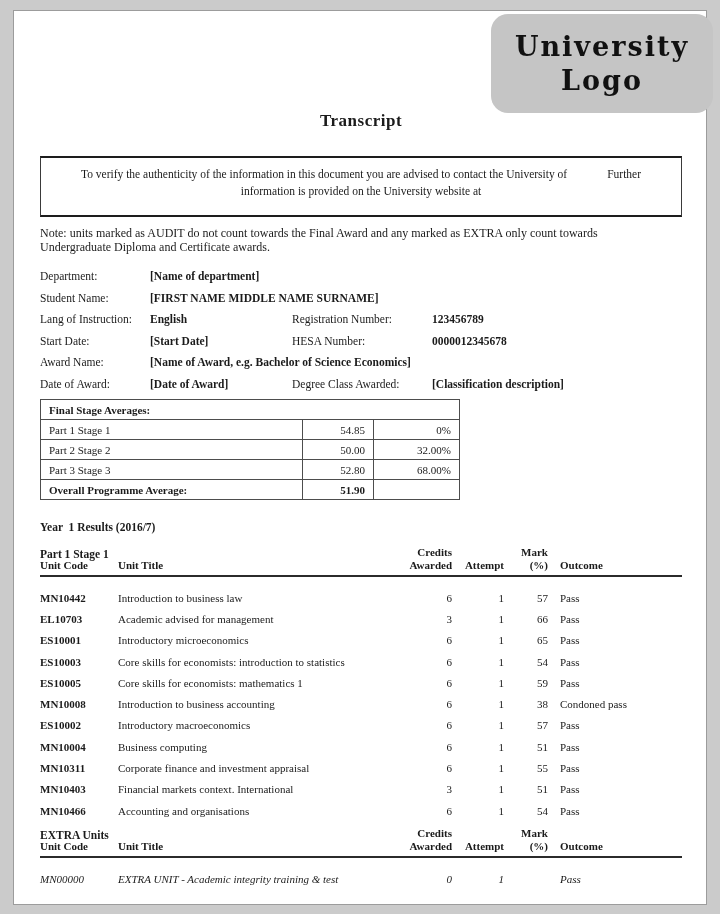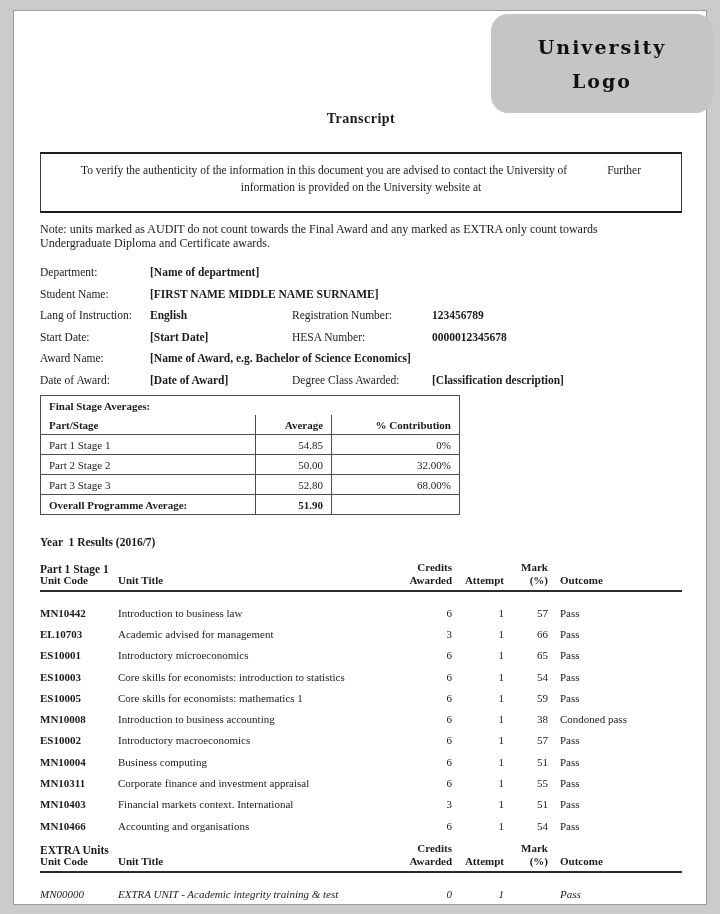--- a/index.html
+++ b/index.html
@@ -27,33 +27,33 @@
     border-radius: 17px;
     display: flex;
     flex-direction: column;
     align-items: center;
     justify-content: center;
     z-index: 5;
   }
   .logo-line {
     font-family: "DejaVu Serif", serif;
     font-weight: bold;
-    font-size: 19px;
+    font-size: 27px;
     line-height: 34px;
     letter-spacing: 2px;
     color: #111;
   }
   .content {
     padding: 0 24px 0 26px;
   }
   .doc-title {
     margin: 0;
     padding-top: 100px;
     text-align: center;
-    font-size: 14px;
+    font-size: 17px;
     font-weight: bold;
     letter-spacing: 0.5px;
   }
   .verify-box {
     margin-top: 25px;
     border: 1px solid #3a3a3a;
     border-top: 2px solid #1d1d1d;
     border-bottom: 2px solid #1d1d1d;
     padding: 8px 34px 15px 34px;
     text-align: center;
@@ -191,25 +191,20 @@
           <span class="info-value">[Date of Award]</span>
           <span class="info-label">Degree Class Awarded:</span>
           <span class="info-value">[Classification description]</span>
         </div>
       </div>
 
     <table class="fs-table">
       <tbody id="fs-body">
         <tr class="no-inner">
           <td class="b" colspan="3">Final Stage Averages:</td>
-        </tr>
-        <tr class="no-inner2">
-          <td class="b">Part/Stage</td>
-          <td class="b num">Average</td>
-          <td class="b num">% Contribution</td>
         </tr>
       <tr>
             <td>Part 1 Stage 1</td>
             <td class="num">54.85</td>
             <td class="num">0%</td>
           </tr>
           <tr>
             <td>Part 2 Stage 2</td>
             <td class="num">50.00</td>
             <td class="num">32.00%</td>

